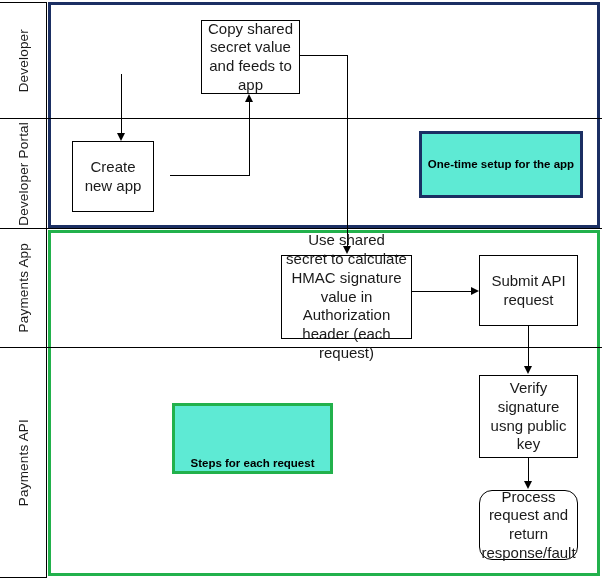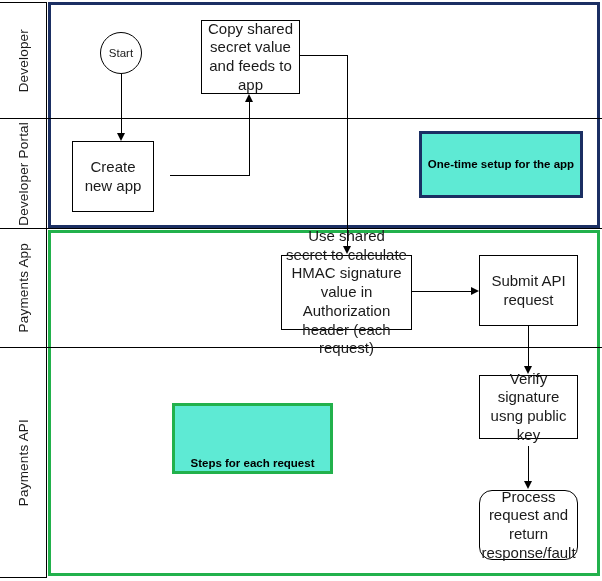--- a/index.html
+++ b/index.html
@@ -165,49 +165,46 @@
 
   <div class="conn h" style="left:412px; top:291px; width:60px;"></div>
   <div class="arrowhead right" style="left:471px; top:286.5px;"></div>
 
   <div class="conn v" style="left:528px; top:326px; height:40px;"></div>
   <div class="arrowhead down" style="left:523.5px; top:366px;"></div>
 
   <div class="conn v" style="left:528px; top:446px; height:35px;"></div>
   <div class="arrowhead down" style="left:523.5px; top:481px;"></div>
 
-  <div class="node start" style="left:100px; top:32px; width:42px; height:42px;">
-    <span>Start</span>
-  </div>
 
   <div class="node" style="left:201px; top:20px; width:99px; height:74px;">
     <span>Copy shared secret value and feeds to app</span>
   </div>
 
   <div class="node" style="left:72px; top:141px; width:82px; height:71px;">
     <span>Create new app</span>
   </div>
 
   <div class="legend navy" style="left:419px; top:131px; width:164px; height:67px;">
     <span>One-time setup for the app</span>
   </div>
 
-  <div class="node" style="left:281px; top:255px; width:131px; height:75px;">
+  <div class="node" style="left:281px; top:255px; width:131px; height:84px;">
     <span>Use shared secret to calculate HMAC signature value in Authorization header (each request)</span>
   </div>
 
   <div class="node" style="left:479px; top:255px; width:99px; height:71px;">
     <span>Submit API request</span>
   </div>
 
   <div class="legend green" style="left:172px; top:403px; width:161px; height:71px;">
     <span>Steps for each request</span>
   </div>
 
-  <div class="node" style="left:479px; top:375px; width:99px; height:64px;">
+  <div class="node" style="left:479px; top:375px; width:99px; height:83px;">
     <span>Verify signature usng public key</span>
   </div>
 
   <div class="node" style="left:479px; top:490px; width:99px; height:70px;border-radius:13px;">
     <span>Process request and return response/fault</span>
   </div>
 
 </div>
 
 </body></html>

